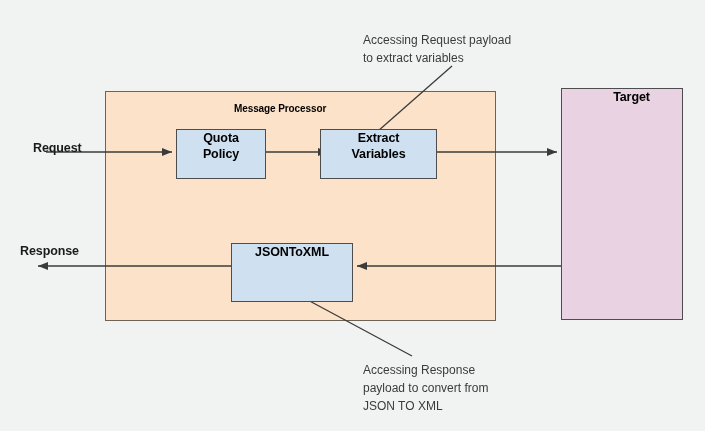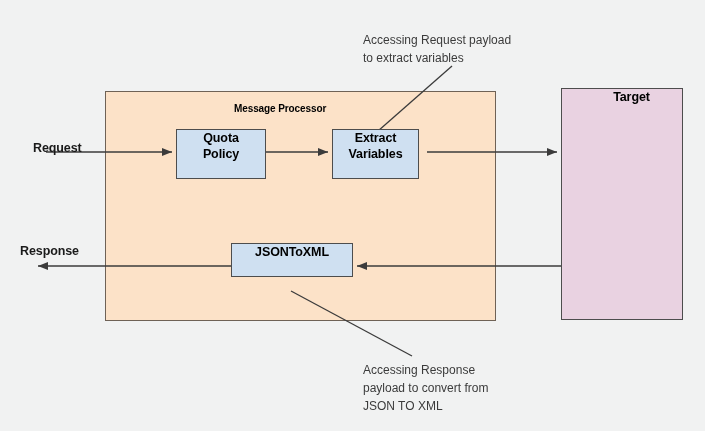--- a/index.html
+++ b/index.html
@@ -104,28 +104,28 @@
     <line x1="291" y1="291" x2="412" y2="356" stroke="#3b3b3b" stroke-width="1.3"></line>
   </svg>
 
   <div class="node policy-box" style="left:176px; top:129px; width:90px; height:50px;">
     <div>
       <div>Quota</div>
       <div>Policy</div>
     </div>
   </div>
 
-  <div class="node policy-box" style="left:332px; top:129px; width:87px; height:50px;">
+  <div class="node policy-box" style="left:320px; top:129px; width:117px; height:50px;">
     <div>
       <div>Extract</div>
       <div>Variables</div>
     </div>
   </div>
 
-  <div class="node policy-box" style="left:231px; top:243px; width:122px; height:34px;">
+  <div class="node policy-box" style="left:231px; top:243px; width:122px; height:59px;">
     <div>JSONToXML</div>
   </div>
 
   <div class="node target-box" style="left:561px; top:88px; width:122px; height:232px;">
     <div>Target</div>
   </div>
 
   <div class="plain-label" style="left:33px; top:141px;">Request</div>
 
   <div class="plain-label" style="left:20px; top:244px;">Response</div>

